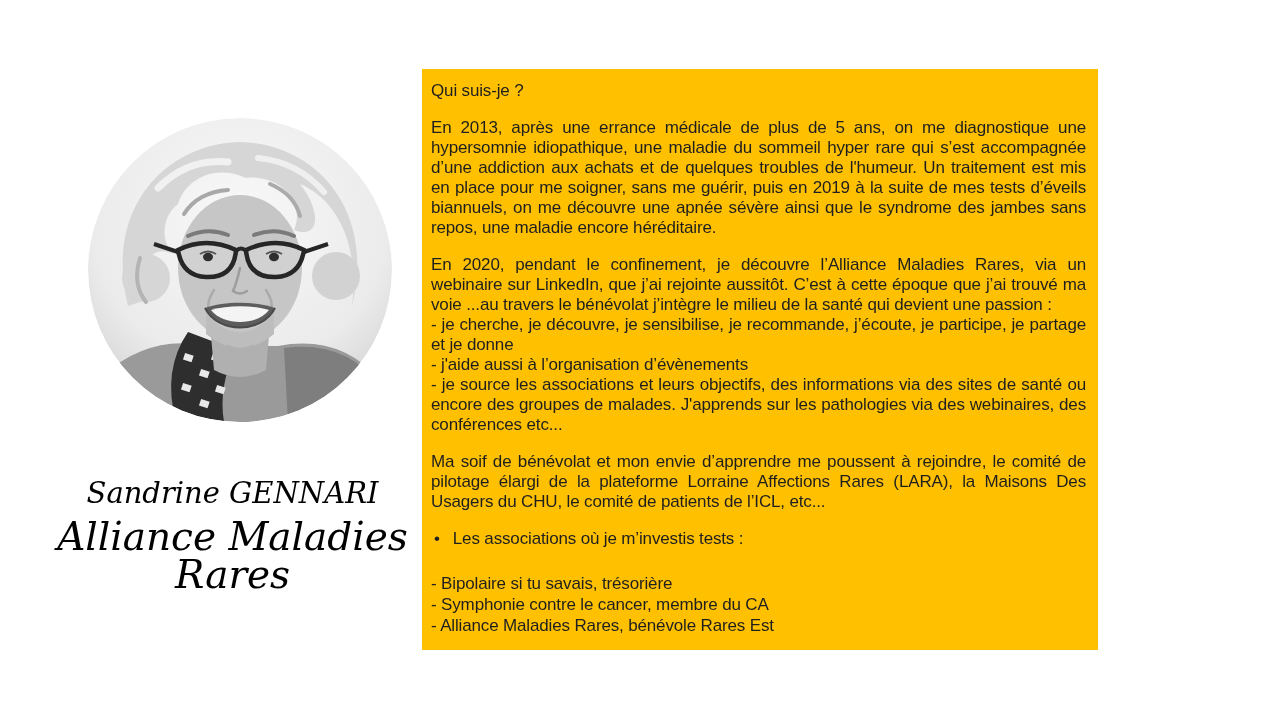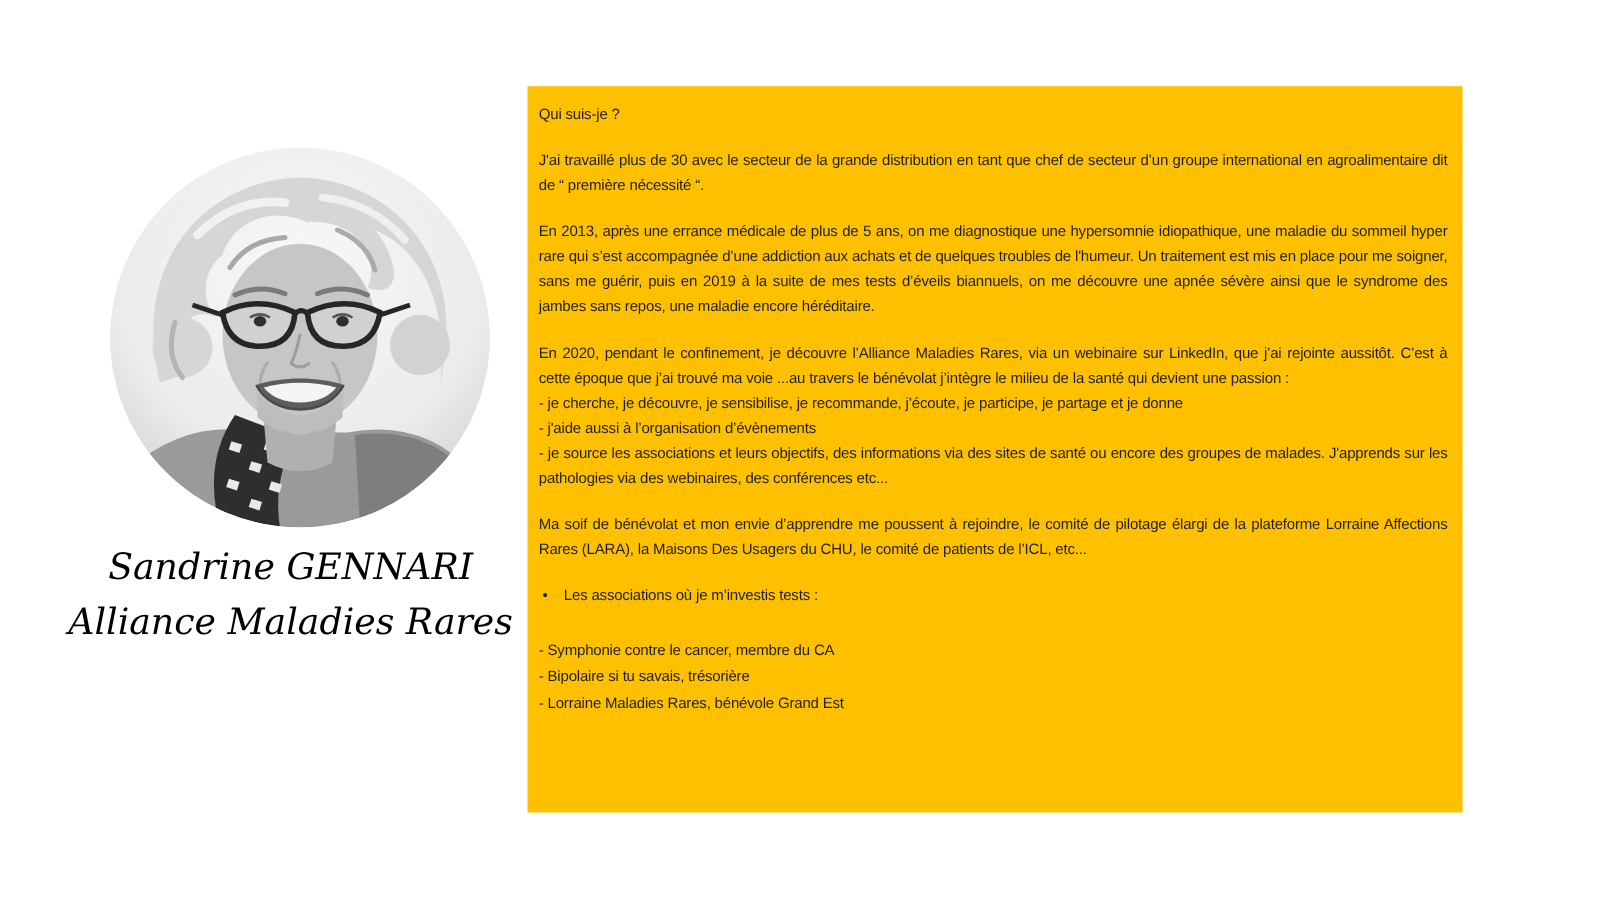--- a/index.html
+++ b/index.html
@@ -8,34 +8,34 @@
     background: #ffffff; overflow: hidden;
     font-family: "Liberation Sans", sans-serif;
   }
 
   
   .portrait {
     position: absolute; left: 88px; top: 118px;
     width: 304px; height: 304px; border-radius: 50%; overflow: hidden;
   }
   .name-block {
-    position: absolute; left: 30px; top: 434px; width: 405px;
+    position: absolute; left: 30px; top: 474px; width: 405px;
     text-align: center; color: #000;
     font-family: "DejaVu Serif", serif; font-style: italic;
   }
   .person-name { font-size: 29px; line-height: 38px; margin-bottom: 6px; }
-  .person-org  { font-size: 29px; line-height: 38px; }
+  .person-org  { font-size: 39px; line-height: 38px; }
 
   
   .panel {
     position: absolute; left: 422px; top: 69px;
-    width: 748px; height: 581px; box-sizing: border-box;
+    width: 676px; height: 581px; box-sizing: border-box;
     background: #FFC000; color: #1f1f1f;
     padding: 12px 12px 0 9px;
-    font-size: 12px; line-height: 20px; letter-spacing: -0.15px;
+    font-size: 17px; line-height: 20px; letter-spacing: -0.15px;
   }
   .panel-title { margin: 0 0 17px 0; }
   .para { margin: 0 0 17px 0; text-align: justify; white-space: pre-line; }
 
   .assoc-cols { position: relative; }
   .col-involved { width: 410px; }
   .bullet-head { display: flex; gap: 13px; margin: 2px 0 0 3px; }
   .col-involved .bullet-head { margin-bottom: 24px; }
   .col-involved .assoc-item { line-height: 21px; }
   .bullet-glyph { flex: 0 0 auto; }
@@ -123,38 +123,37 @@
 
   <div class="name-block">
     <div class="person-name">Sandrine GENNARI</div>
     <div class="person-org">Alliance Maladies Rares</div>
   </div>
 
   <div class="panel" style="background: rgb(255, 192, 0);">
     <p class="panel-title">Qui suis-je ?</p>
 
     <div>
-        <div class="para">J'ai travaillé plus de 30 avec le secteur de la grande distribution en tant que chef de secteur d’un groupe international en agroalimentaire dit de “ première nécessité “.</div>
         <div class="para">En 2013, après une errance médicale de plus de 5 ans, on me diagnostique une hypersomnie idiopathique, une maladie du sommeil hyper rare qui s’est accompagnée d’une addiction aux achats et de quelques troubles de l'humeur. Un traitement est mis en place pour me soigner, sans me guérir, puis en 2019 à la suite de mes tests d’éveils biannuels, on me découvre une apnée sévère ainsi que le syndrome des jambes sans repos, une maladie encore héréditaire.</div>
         <div class="para">En 2020, pendant le confinement, je découvre l’Alliance Maladies Rares, via un webinaire sur LinkedIn, que j’ai rejointe aussitôt. C’est à cette époque que j’ai trouvé ma voie ...au travers le bénévolat j’intègre le milieu de la santé qui devient une passion :
 - je cherche, je découvre, je sensibilise, je recommande, j’écoute, je participe, je partage et je donne
 - j'aide aussi à l’organisation d’évènements
 - je source les associations et leurs objectifs, des informations via des sites de santé ou encore des groupes de malades. J'apprends sur les pathologies via des webinaires, des conférences etc...</div>
         <div class="para">Ma soif de bénévolat et mon envie d’apprendre me poussent à rejoindre, le comité de pilotage élargi de la plateforme Lorraine Affections Rares (LARA), la Maisons Des Usagers du CHU, le comité de patients de l’ICL, etc...</div>
       </div>
 
     <div class="assoc-cols">
       <div class="col-involved">
         <div class="bullet-head">
           <span class="bullet-glyph">•</span>
           <span>Les associations où je m’investis tests :</span>
         </div>
         <div>
+            <div class="assoc-item">- Bipolaire si tu savais, trésorière</div>
             <div class="assoc-item">- Symphonie contre le cancer, membre du CA</div>
-            <div class="assoc-item">- Bipolaire si tu savais, trésorière</div>
-            <div class="assoc-item">- Lorraine Maladies Rares, bénévole Grand Est</div>
+            <div class="assoc-item">- Alliance Maladies Rares, bénévole Rares Est</div>
           </div>
       </div>
 
     </div>
   </div>
 
 </div>
 
 </body></html>

